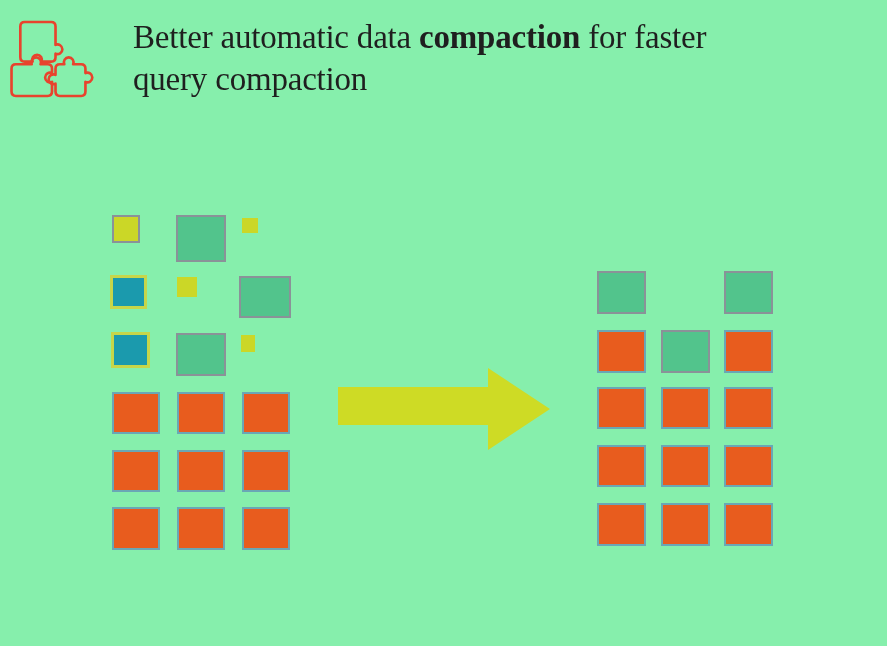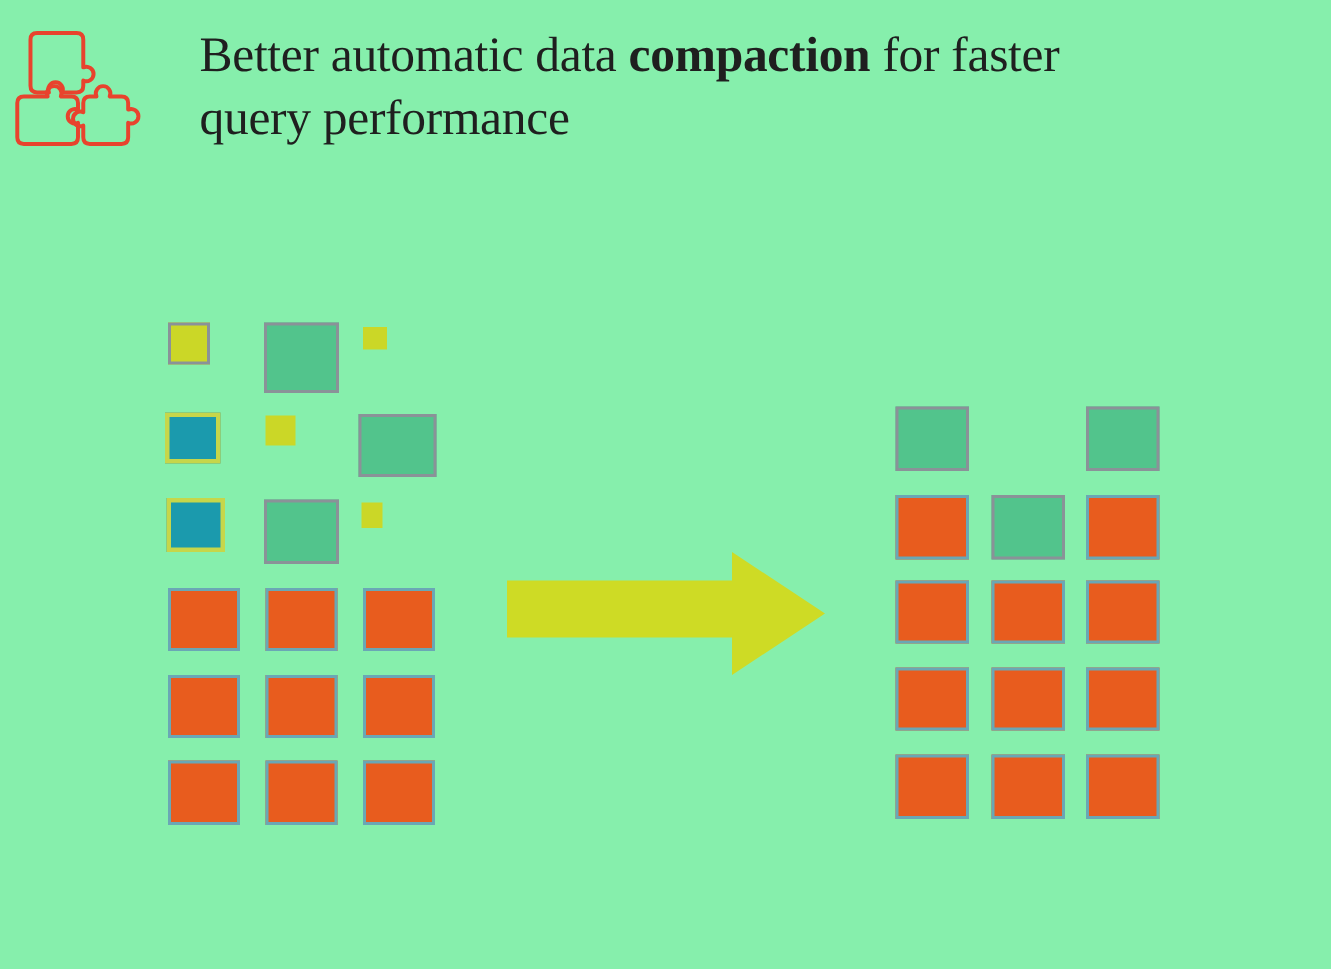--- a/index.html
+++ b/index.html
@@ -24,21 +24,21 @@
 <div class="slide">
 
   <svg class="header-icon" viewBox="10 8 100 92" fill="none" stroke="#e8432d" stroke-width="3" stroke-linejoin="round" stroke-linecap="round">
     <path d="M29,12 L59,12 Q64,12 64,17 L64,38 A5.5,5.5 0 1 1 64,48 L64,52 Q64,57 59,57 L48,57 A5.5,5.5 0 1 0 38,57 L29,57 Q24,57 24,52 L24,17 Q24,12 29,12 Z"></path>
     <path d="M19,60 L37,60 A5.5,5.5 0 1 1 47,60 L55,60 Q60,60 60,65 L60,70 A5.5,5.5 0 1 0 60,80 L60,91 Q60,96 55,96 L19,96 Q14,96 14,91 L14,65 Q14,60 19,60 Z"></path>
     <path d="M69,60 L74,60 A5.5,5.5 0 1 1 84,60 L93,60 Q98,60 98,65 L98,70 A5.5,5.5 0 1 1 98,80 L98,91 Q98,96 93,96 L69,96 Q64,96 64,91 L64,82 A5.5,5.5 0 1 1 64,72 L64,65 Q64,60 69,60 Z"></path>
   </svg>
 
   <div class="title">
     <div><span>Better automatic data </span><strong>compaction</strong><span> for faster</span></div>
-    <div>query performance</div>
+    <div>query compaction</div>
   </div>
 
   <div class="stage">
     <div id="before-grid">
         <div class="sq" style="left: 112px; top: 215px; width: 28px; height: 28px; background: rgb(203, 215, 39); border: 2px solid rgb(138, 146, 152);"></div>
         <div class="sq" style="left: 176px; top: 215px; width: 50px; height: 47px; background: rgb(82, 196, 140); border: 2px solid rgb(138, 146, 152);"></div>
         <div class="sq" style="left: 242px; top: 218px; width: 16px; height: 15px; background: rgb(203, 215, 39);"></div>
         <div class="sq" style="left: 110px; top: 275px; width: 37px; height: 34px; background: rgb(27, 154, 173); border: 3px solid rgb(198, 214, 74);"></div>
         <div class="sq" style="left: 177px; top: 277px; width: 20px; height: 20px; background: rgb(203, 215, 39);"></div>
         <div class="sq" style="left: 239px; top: 276px; width: 52px; height: 42px; background: rgb(82, 196, 140); border: 2px solid rgb(138, 146, 152);"></div>

